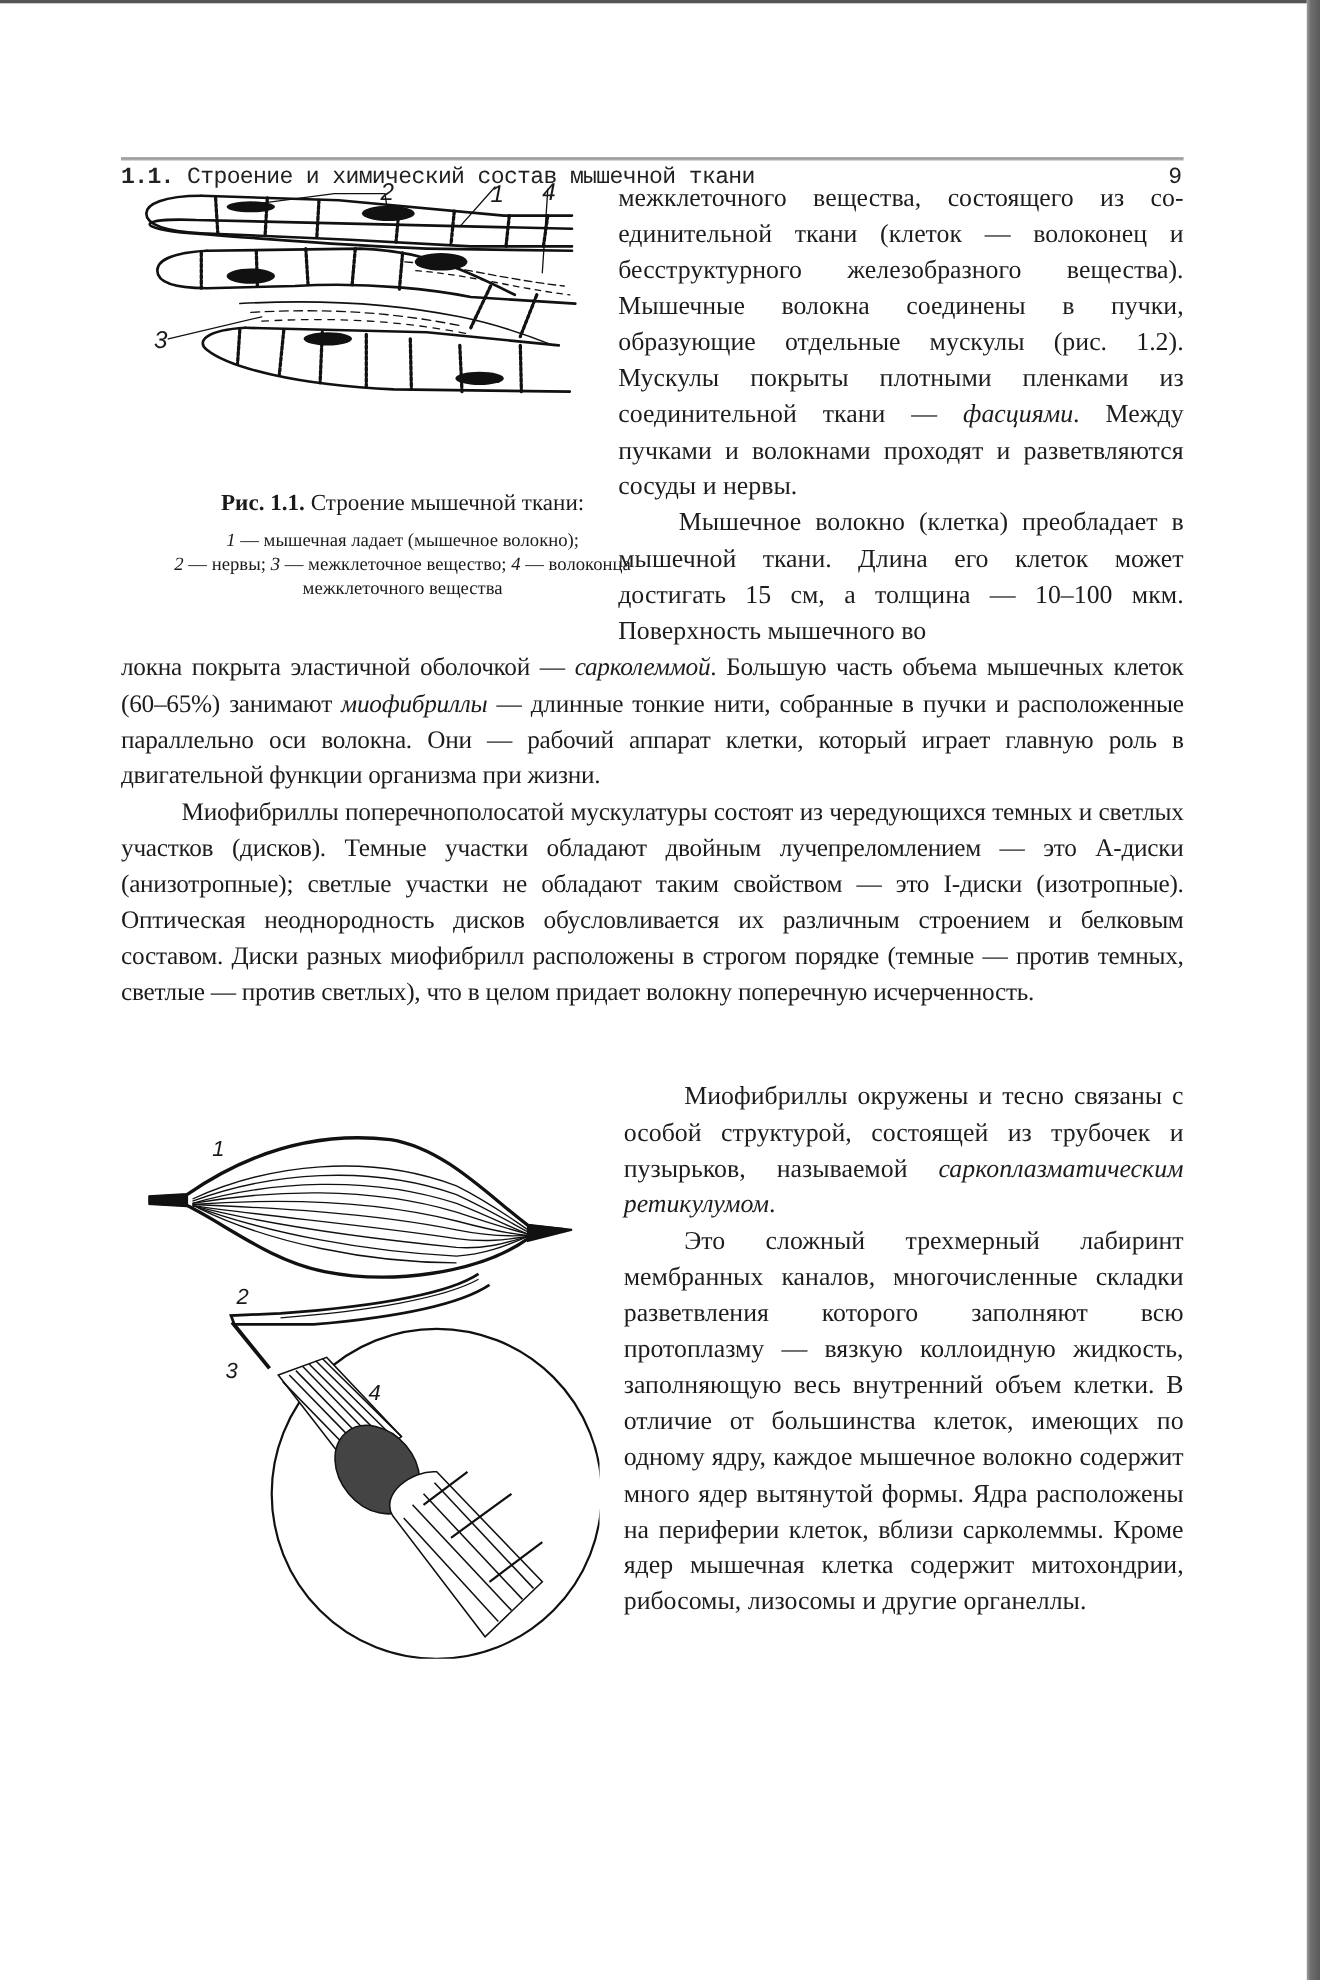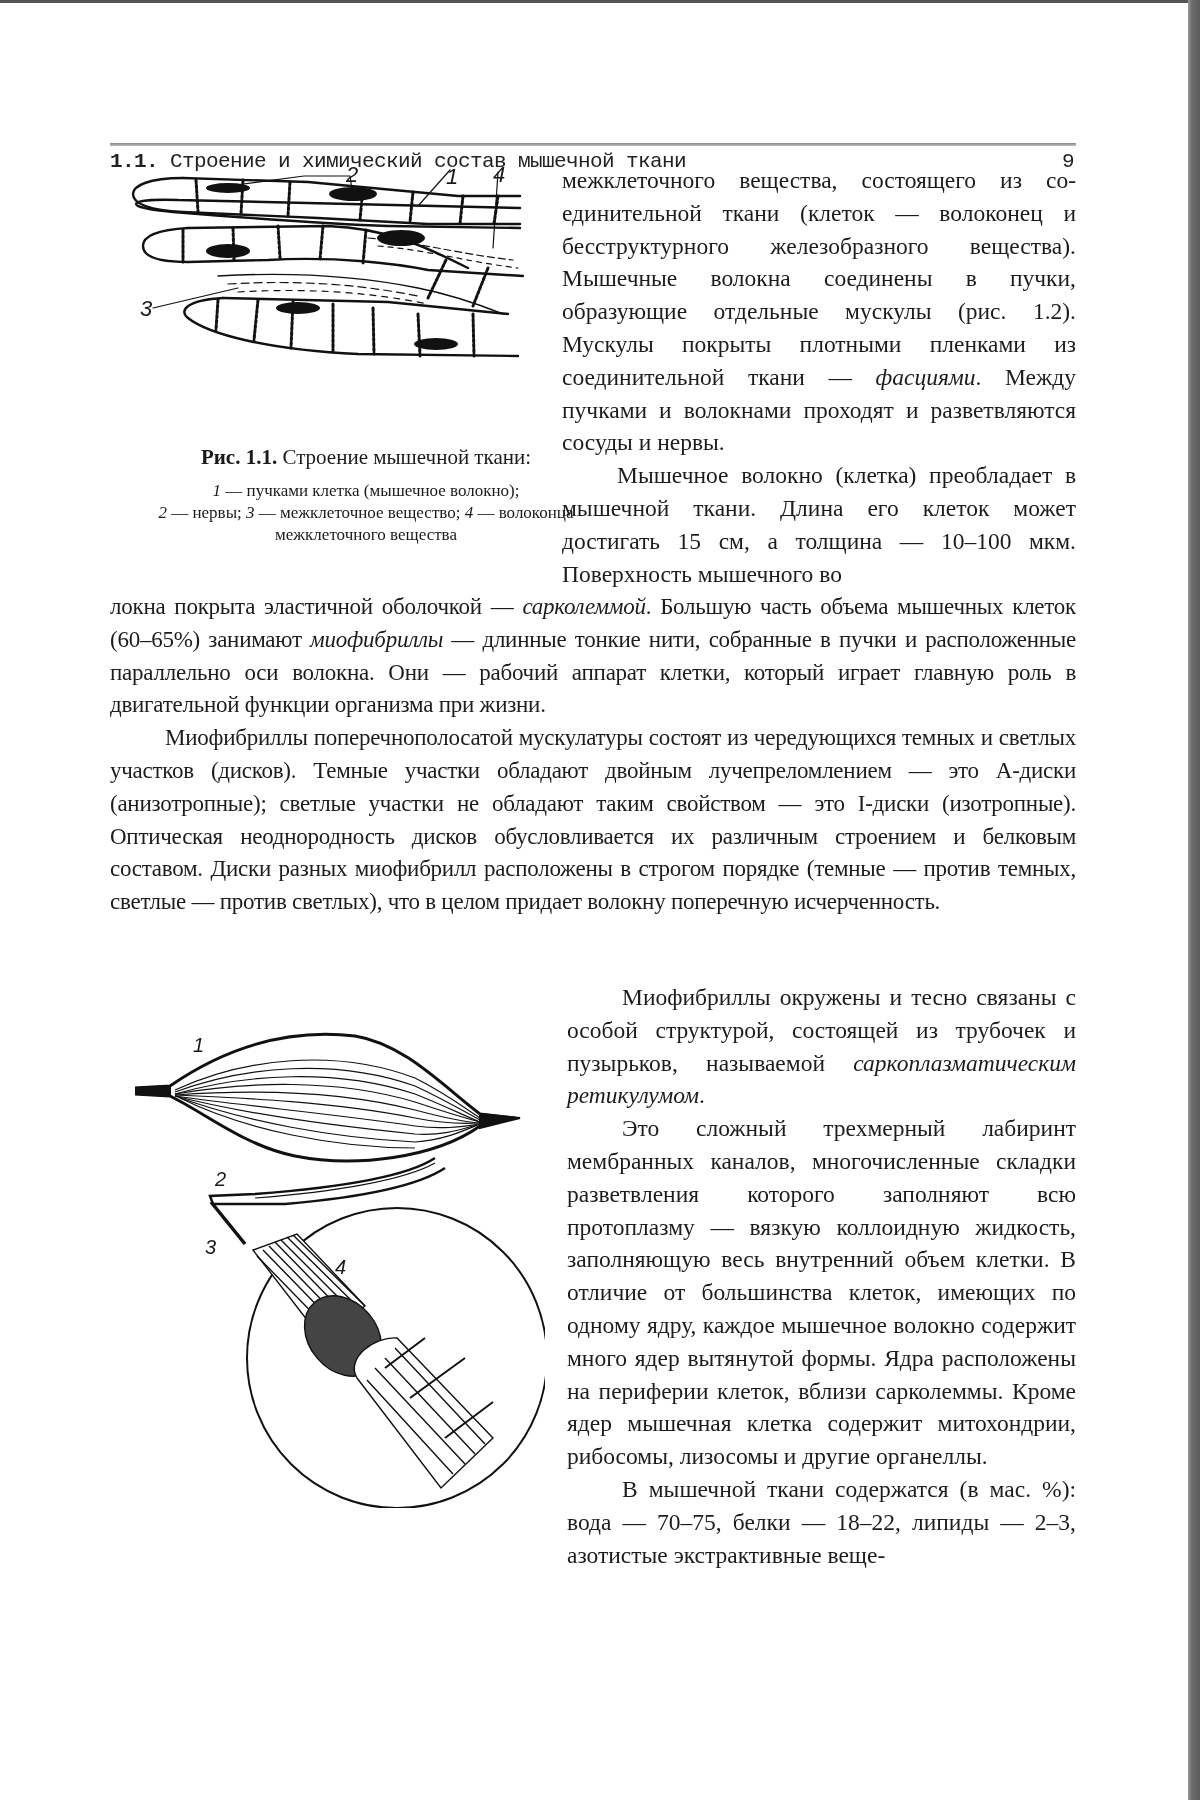--- a/index.html
+++ b/index.html
@@ -116,21 +116,21 @@
     <path d="M25 140 L110 120" stroke-width="1.2"></path>
   </svg>
   <span style="position:absolute;left:218px;top:-6px;font:italic 22px 'Liberation Sans',sans-serif;">2</span>
   <span style="position:absolute;left:318px;top:-4px;font:italic 22px 'Liberation Sans',sans-serif;">1</span>
   <span style="position:absolute;left:365px;top:-6px;font:italic 22px 'Liberation Sans',sans-serif;">4</span>
   <span style="position:absolute;left:12px;top:128px;font:italic 22px 'Liberation Sans',sans-serif;">3</span>
 </div>
 
 <div class="caption cap1">
   <div class="cap-title"><b>Рис. 1.1.</b> <span>Строение мышечной ткани:</span></div>
-  <div class="cap-body"><i>1</i><span> — пучками клетка (мышечное волокно);</span><br><i>2</i><span> — нервы; </span><i>3</i><span> — межклеточное вещество; </span><i>4</i><span> — волоконца межклеточного вещества</span></div>
+  <div class="cap-body"><i>1</i><span> — мышечная ладает (мышечное волокно);</span><br><i>2</i><span> — нервы; </span><i>3</i><span> — межклеточное вещество; </span><i>4</i><span> — волоконца межклеточного вещества</span></div>
 </div>
 
 <div class="col-right-top text">
   <p><span>межклеточного вещества, состоящего из со­единительной ткани (клеток — волоконец и бесструктурного железобразного вещест­ва). Мышечные волокна соединены в пуч­ки, образующие отдельные мускулы (рис. 1.2). Мускулы покрыты плотными плен­ками из соединительной ткани — </span><i>фасция­ми</i><span>. Между пучками и волокнами проходят и разветвляются сосуды и нервы.</span></p>
   <p class="indent"><span>Мышечное волокно (клетка) преоб­ладает в мышечной ткани. Длина его кле­ток может достигать 15 см, а толщина — 10–100 мкм. Поверхность мышечного во­</span></p>
 </div>
 
 <div class="full-block text">
   <p class="last"><span>локна покрыта эластичной оболочкой — </span><i>сарколеммой</i><span>. Большую часть объема мышечных клеток (60–65%) занимают </span><i>миофибриллы</i><span> — длинные тонкие нити, собранные в пучки и расположенные параллельно оси волокна. Они — рабо­чий аппарат клетки, который играет главную роль в двигательной функции ор­ганизма при жизни.</span></p>
   <p class="indent last">Миофибриллы поперечнополосатой мускулатуры состоят из чередующих­ся темных и светлых участков (дисков). Темные участки обладают двойным лу­чепреломлением — это А-диски (анизотропные); светлые участки не облада­ют таким свойством — это I-диски (изотропные). Оптическая неоднородность дисков обусловливается их различным строением и белковым составом. Диски разных миофибрилл расположены в строгом порядке (темные — против тем­ных, светлые — против светлых), что в целом придает волокну поперечную ис­черченность.</p>
@@ -179,14 +179,13 @@
   <span style="position:absolute;left:70px;top:218px;font:italic 20px 'Liberation Sans',sans-serif;">3</span>
   <span style="position:absolute;left:200px;top:238px;font:italic 20px 'Liberation Sans',sans-serif;">4</span>
 </div>
 
 <div class="caption cap2">
 </div>
 
 <div class="col-right-bottom text">
   <p class="indent last"><span>Миофибриллы окружены и тесно свя­заны с особой структурой, состоящей из трубочек и пузырьков, называемой </span><i>сар­коплазматическим ретикулумом</i><span>.</span></p>
   <p class="indent last">Это сложный трехмерный лабиринт мембранных каналов, многочисленные складки разветвления которого заполня­ют всю протоплазму — вязкую коллоидную жидкость, заполняющую весь внутренний объем клетки. В отличие от большинства клеток, имеющих по одному ядру, каждое мышечное волокно содержит много ядер вытянутой формы. Ядра расположены на периферии клеток, вблизи сарколеммы. Кроме ядер мышечная клетка содержит митохондрии, рибосомы, лизосомы и дру­гие органеллы.</p>
-  <p class="indent">В мышечной ткани содержатся (в мас. %): вода — 70–75, белки — 18–22, липи­ды — 2–3, азотистые экстрактивные веще-</p>
 </div>
 
 </body></html>

